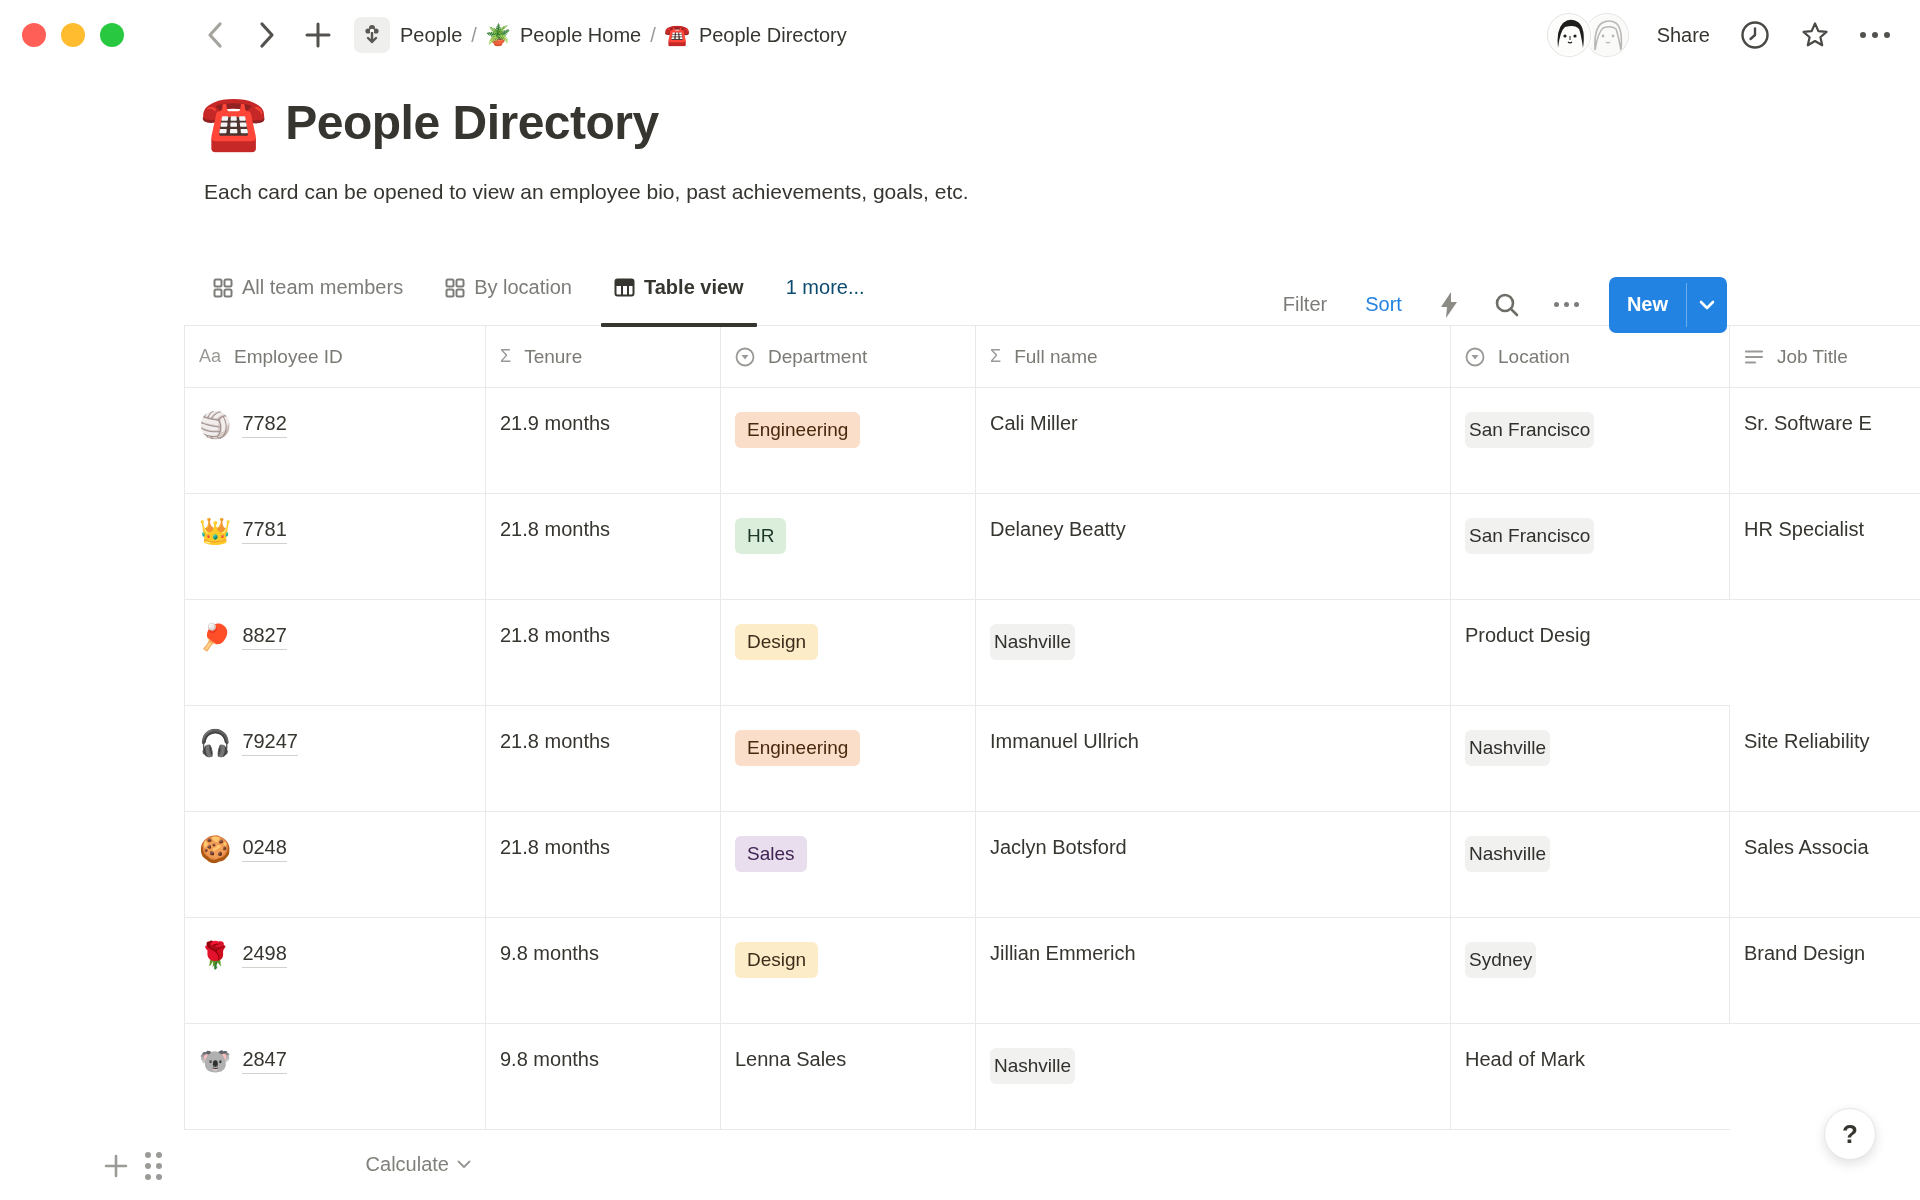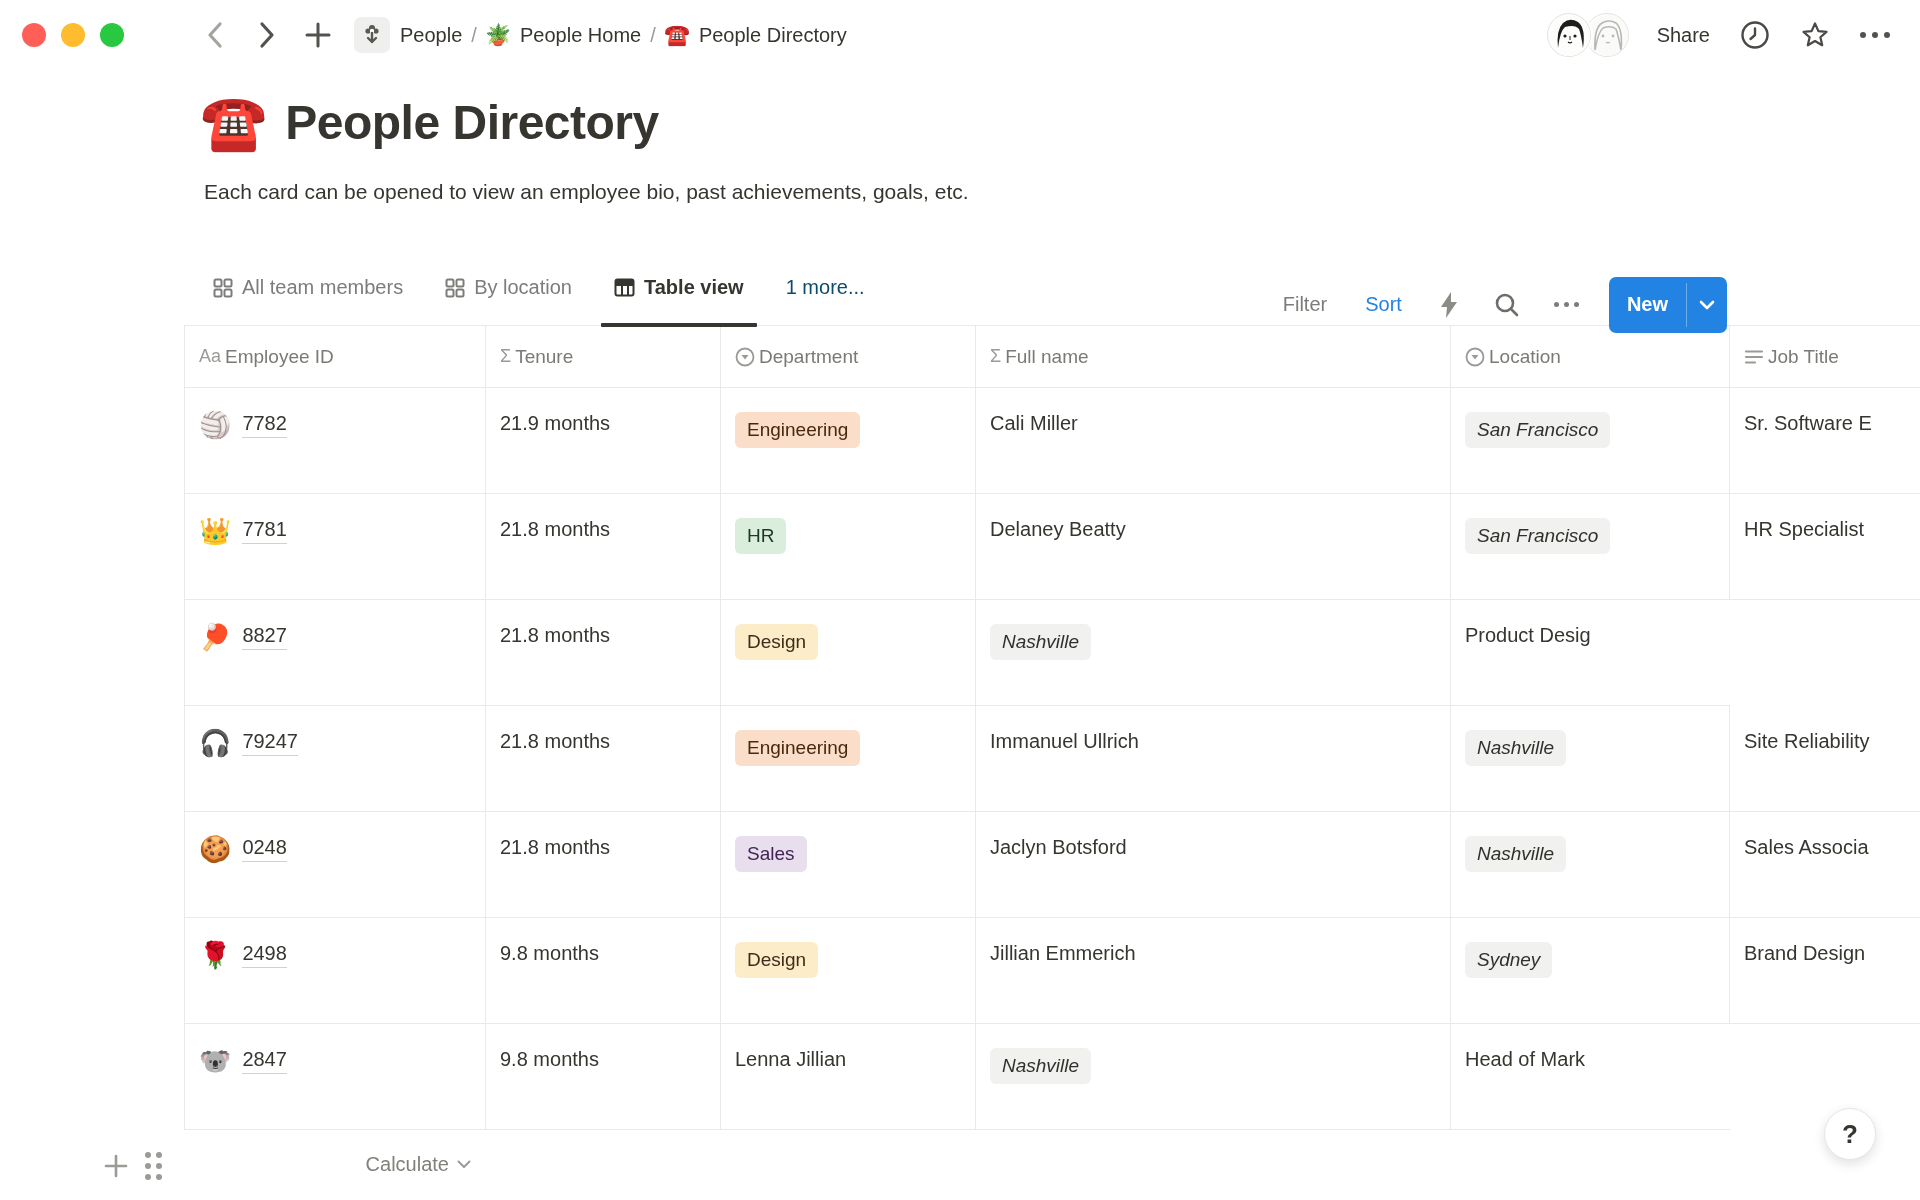--- a/index.html
+++ b/index.html
@@ -51,30 +51,30 @@
   .vc-dots { display:flex; gap:5px; margin-right:30px; cursor:pointer; }
   .vc-dots i { width:5px; height:5px; border-radius:50%; background:#7D7C78; }
   .new-btn { display:flex; align-items:stretch; background:#2383E2; border-radius:7px; overflow:hidden; height:56px; cursor:pointer; }
   .new-label { color:#fff; font-size:20px; font-weight:600; display:flex; align-items:center; padding:0 18px; }
   .new-split { width:1px; background:rgba(255,255,255,0.35); margin:6px 0; }
   .new-caret { width:40px; display:flex; align-items:center; justify-content:center; }
 
   
   .table { margin-left:184px; width:2185px; border-left:1px solid #E9E9E7; }
   .trow { display:grid; grid-template-columns:301px 235px 255px 475px 279px 640px; }
-  .thead .cell { height:62px; padding:0 14px; display:flex; align-items:center; gap:4px; color:#7C7A75; font-size:19px; border-bottom:1px solid #E9E9E7; border-right:1px solid #E9E9E7; cursor:pointer; }
+  .thead .cell { height:62px; padding:0 14px; display:flex; align-items:center; gap:13px; color:#7C7A75; font-size:19px; border-bottom:1px solid #E9E9E7; border-right:1px solid #E9E9E7; cursor:pointer; }
   .thead .cell:last-child { border-right:none; }
   .type-glyph { font-size:18px; color:#9B9A97; font-weight:400; }
   .tbody .cell { height:106px; padding:24px 14px 0; font-size:20px; color:#37352F; border-bottom:1px solid #E9E9E7; border-right:1px solid #E9E9E7; overflow:hidden; white-space:nowrap; cursor:pointer; }
   .tbody .cell:last-child { border-right:none; }
   .id-cell { display:flex; align-items:flex-start; gap:11px; }
   .row-emoji { font-size:26px; line-height:26px; }
   .id-link { font-weight:500; color:#37352F; border-bottom:1.5px solid #D3D1CB; padding-bottom:2px; cursor:pointer; }
   .tag { display:inline-block; font-size:19px; padding:5px 12px; border-radius:6px; line-height:26px; }
-  .loc { display:inline-block; font-size:19px; padding:5px 12px; border-radius:6px; line-height:26px;font-style:italic; }
+  .loc { display:inline-block; font-size:19px; padding:5px 4px; border-radius:6px; line-height:26px; }
 
   
   .calc-row { position:relative; margin-left:184px; height:69px; }
   .calc-btn { position:absolute; left:0; top:0; width:301px; height:100%; display:flex; align-items:center; justify-content:flex-end; gap:8px; padding-right:14px; color:#82807B; font-size:20px; cursor:pointer; }
   .margin-tools { position:absolute; left:103px; bottom:20px; display:flex; align-items:center; gap:16px; }
   .dots-handle { display:grid; grid-template-columns:6px 6px; grid-gap:5px; cursor:grab; }
   .dots-handle i { width:6px; height:6px; border-radius:50%; background:#9B9A97; }
   .help-btn { position:absolute; left:1824px; top:1108px; width:52px; height:52px; border-radius:50%; background:#fff; border:1px solid #E6E6E4; box-shadow:0 4px 12px rgba(0,0,0,0.12); display:flex; align-items:center; justify-content:center; font-size:26px; font-weight:600; color:#37352F; cursor:pointer; }
 </style>
 </head>
@@ -352,21 +352,21 @@
       <div class="cell"><span class="loc" style="background: rgb(241, 241, 239); color: rgb(50, 48, 44);">Sydney</span></div>
       <div class="cell"><span>Brand Design</span></div>
     </div>
 
     <div class="trow">
       <div class="cell id-cell">
         <span class="row-emoji">🐨</span>
         <span class="id-link">2847</span>
       </div>
       <div class="cell"><span>9.8 months</span></div>
-      <div class="cell"><span>Lenna Jillian</span></div>
+      <div class="cell"><span>Lenna Sales</span></div>
       <div class="cell"><span class="loc" style="background: rgb(241, 241, 239); color: rgb(50, 48, 44);">Nashville</span></div>
       <div class="cell"><span>Head of Mark</span></div>
     </div>
   </div>
   </div>
 
   <div class="calc-row">
     <div class="calc-btn">
       <span>Calculate</span>
       <svg width="14" height="9" viewBox="0 0 14 9">

